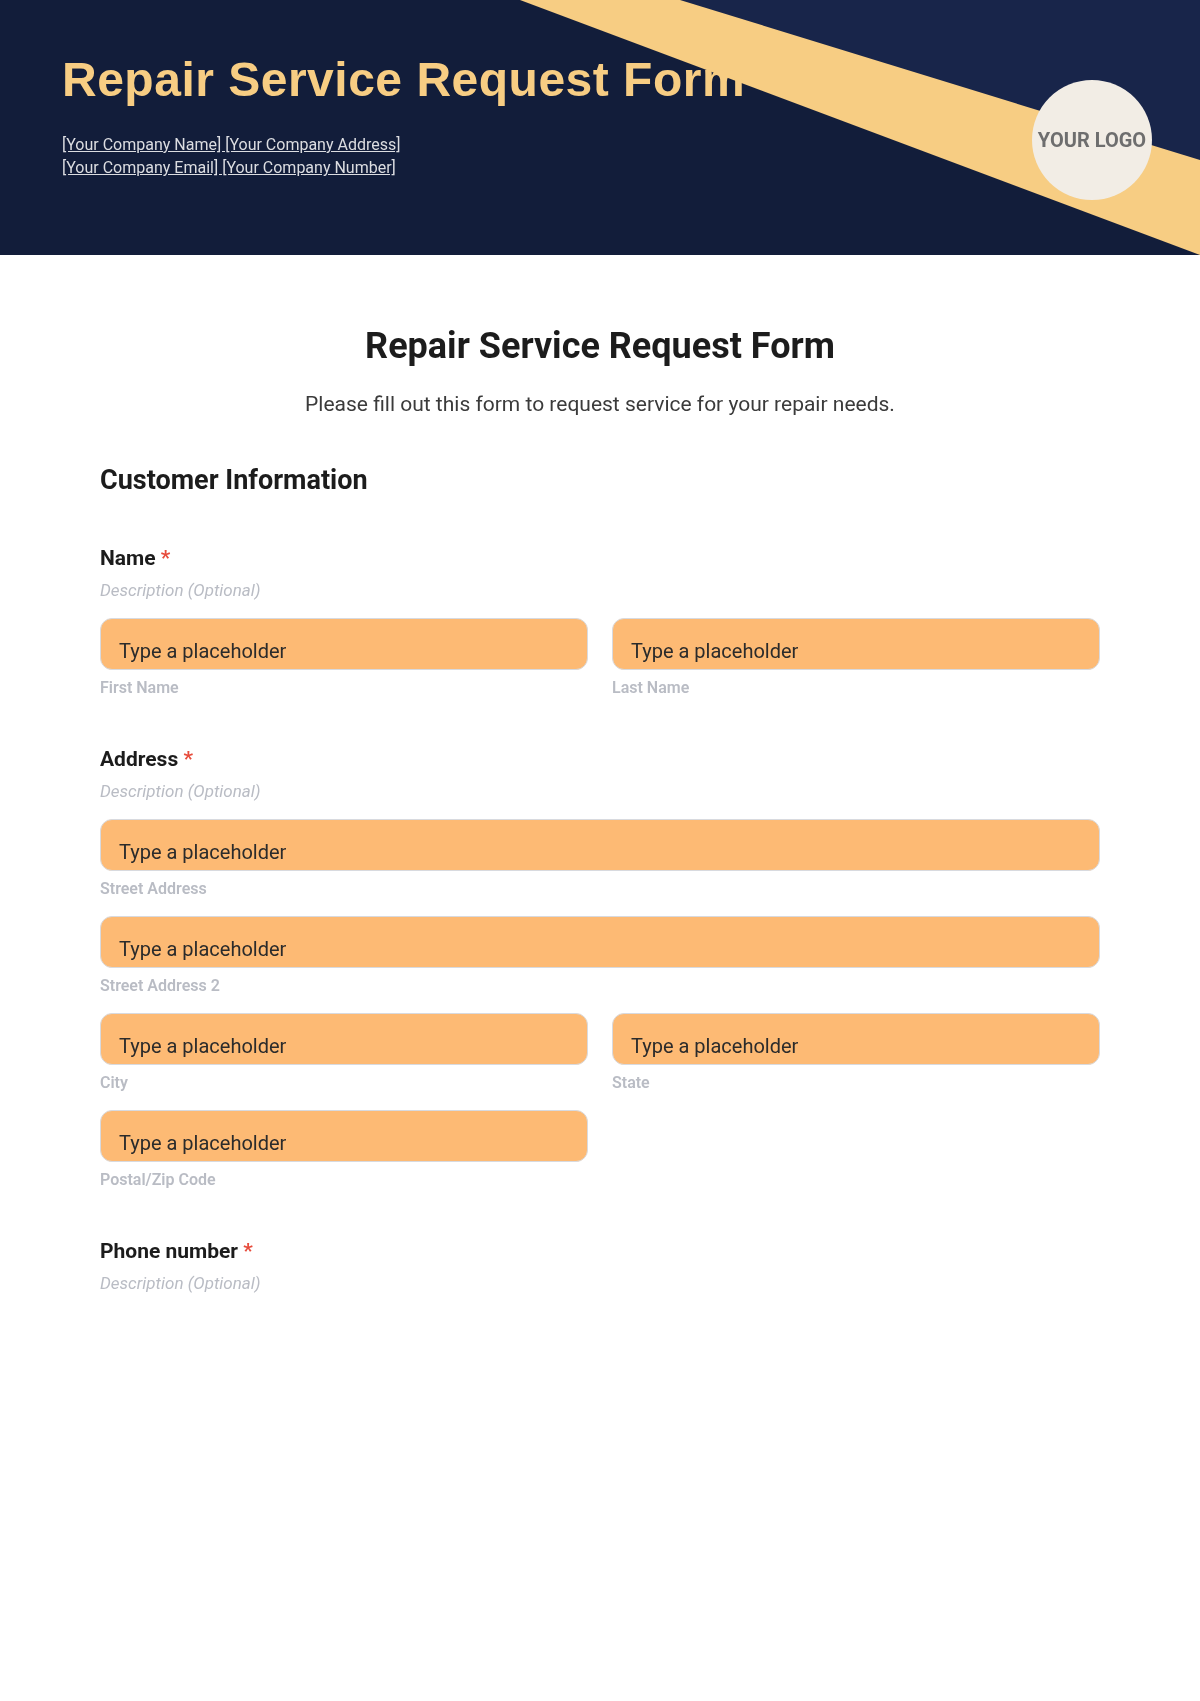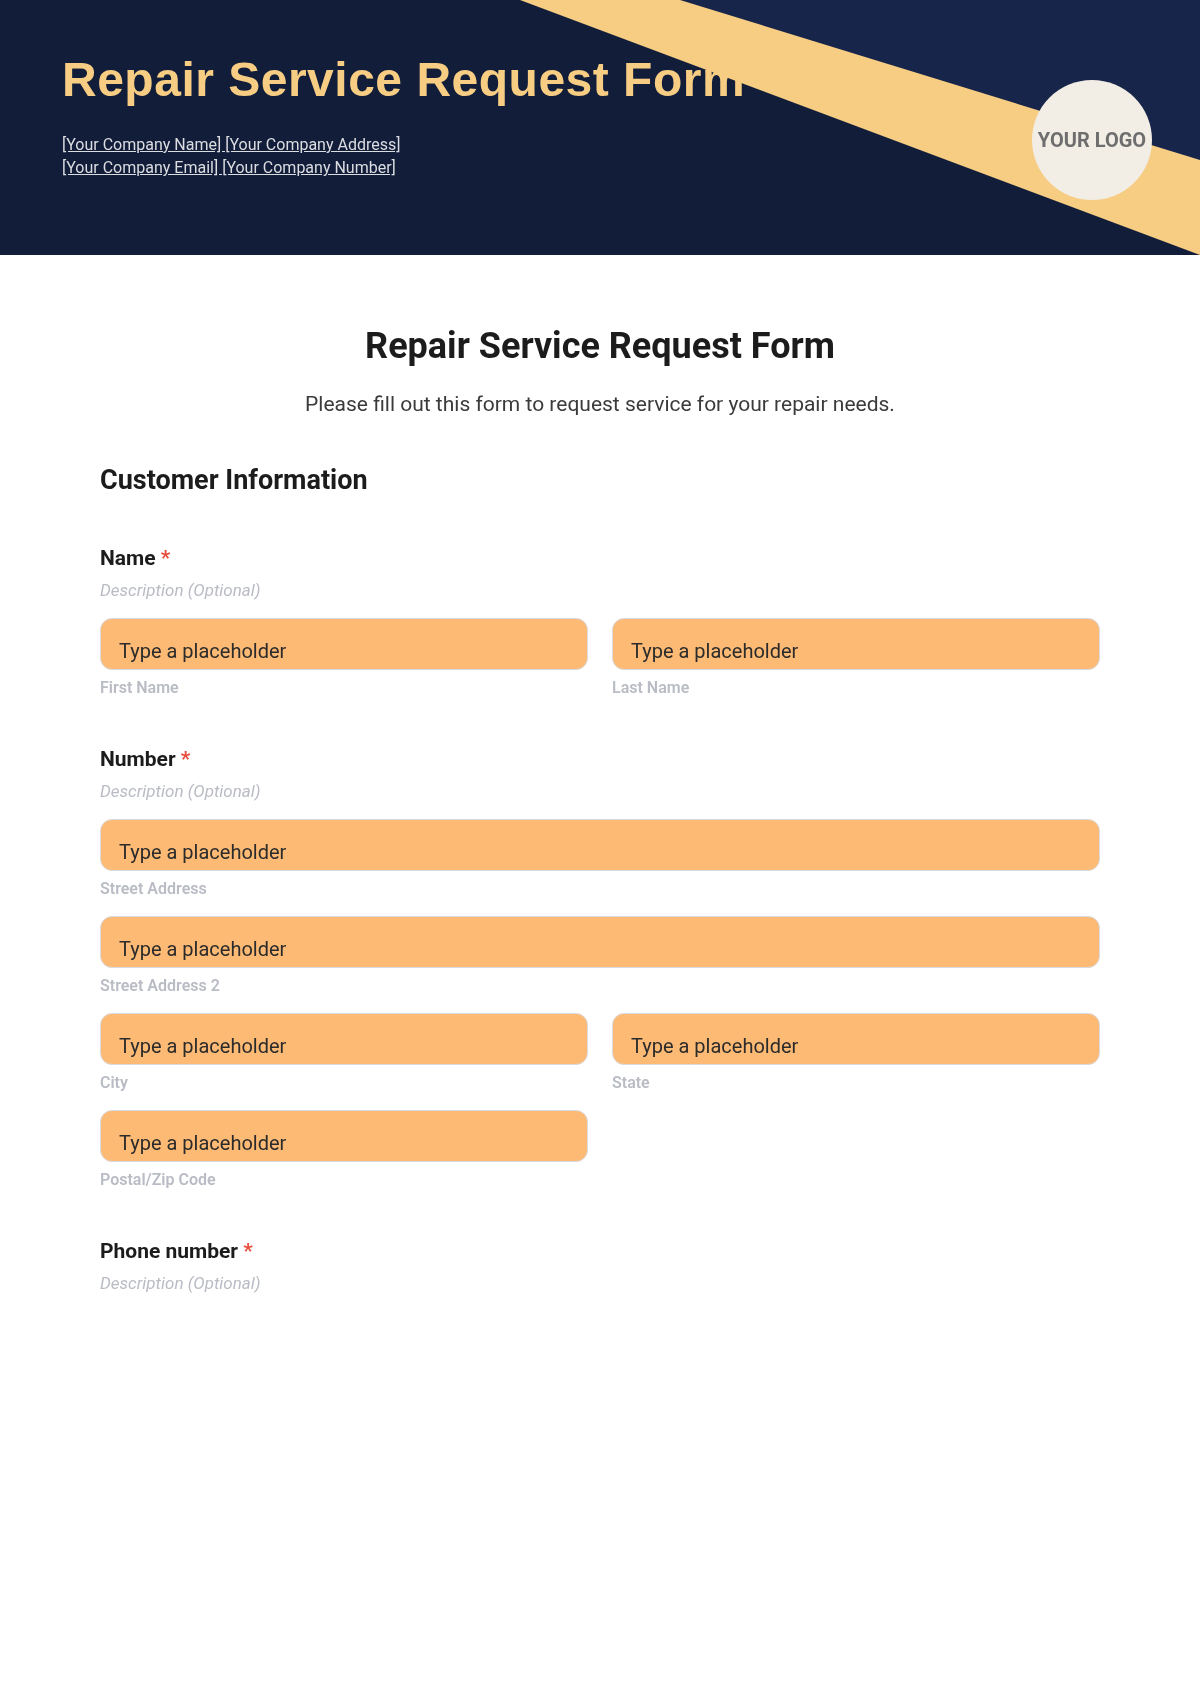--- a/index.html
+++ b/index.html
@@ -65,21 +65,21 @@
         <div class="input-box">
             <span>Type a placeholder</span>
           </div>
         <div class="sub-label">Last Name</div>
       </div>
     </div>
   </div>
 
   <div class="field-group">
     <div class="field-label">
-      <span>Number</span>
+      <span>Address</span>
       <span class="asterisk">*</span>
     </div>
     <div class="field-desc">Description (Optional)</div>
     <div class="row-block">
       <div class="input-full">
         <div class="input-box">
             <span>Type a placeholder</span>
           </div>
         <div class="sub-label">Street Address</div>
       </div>

